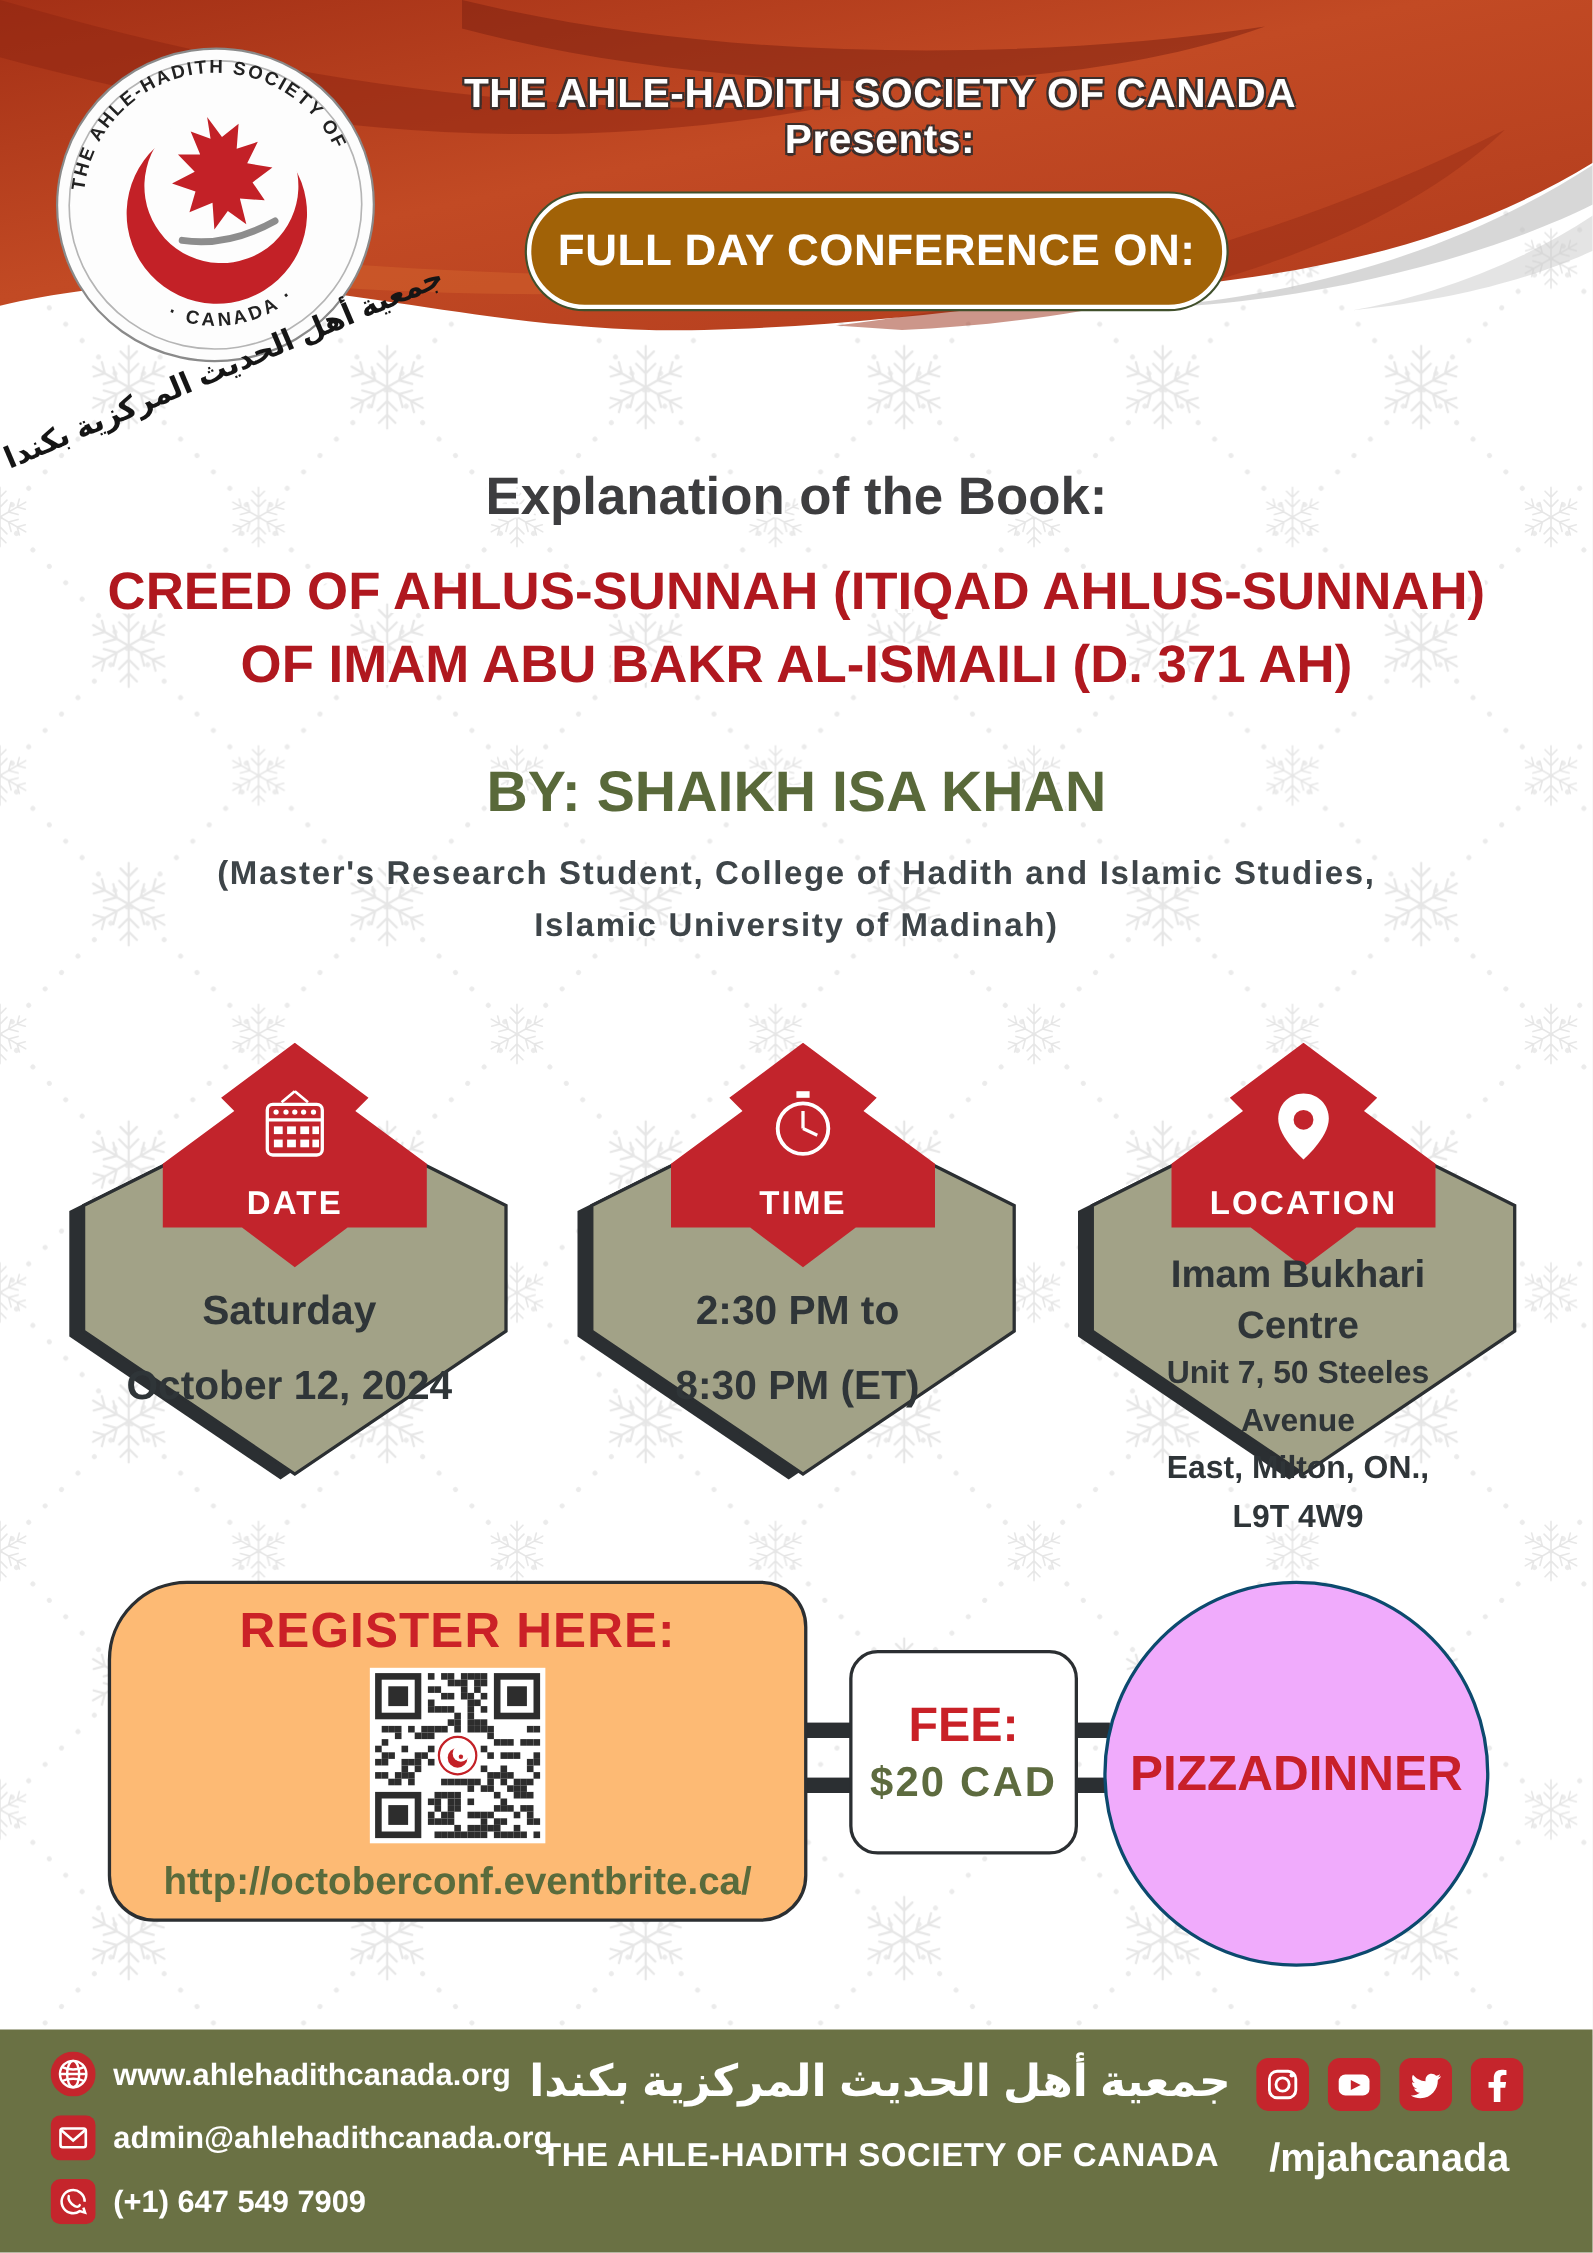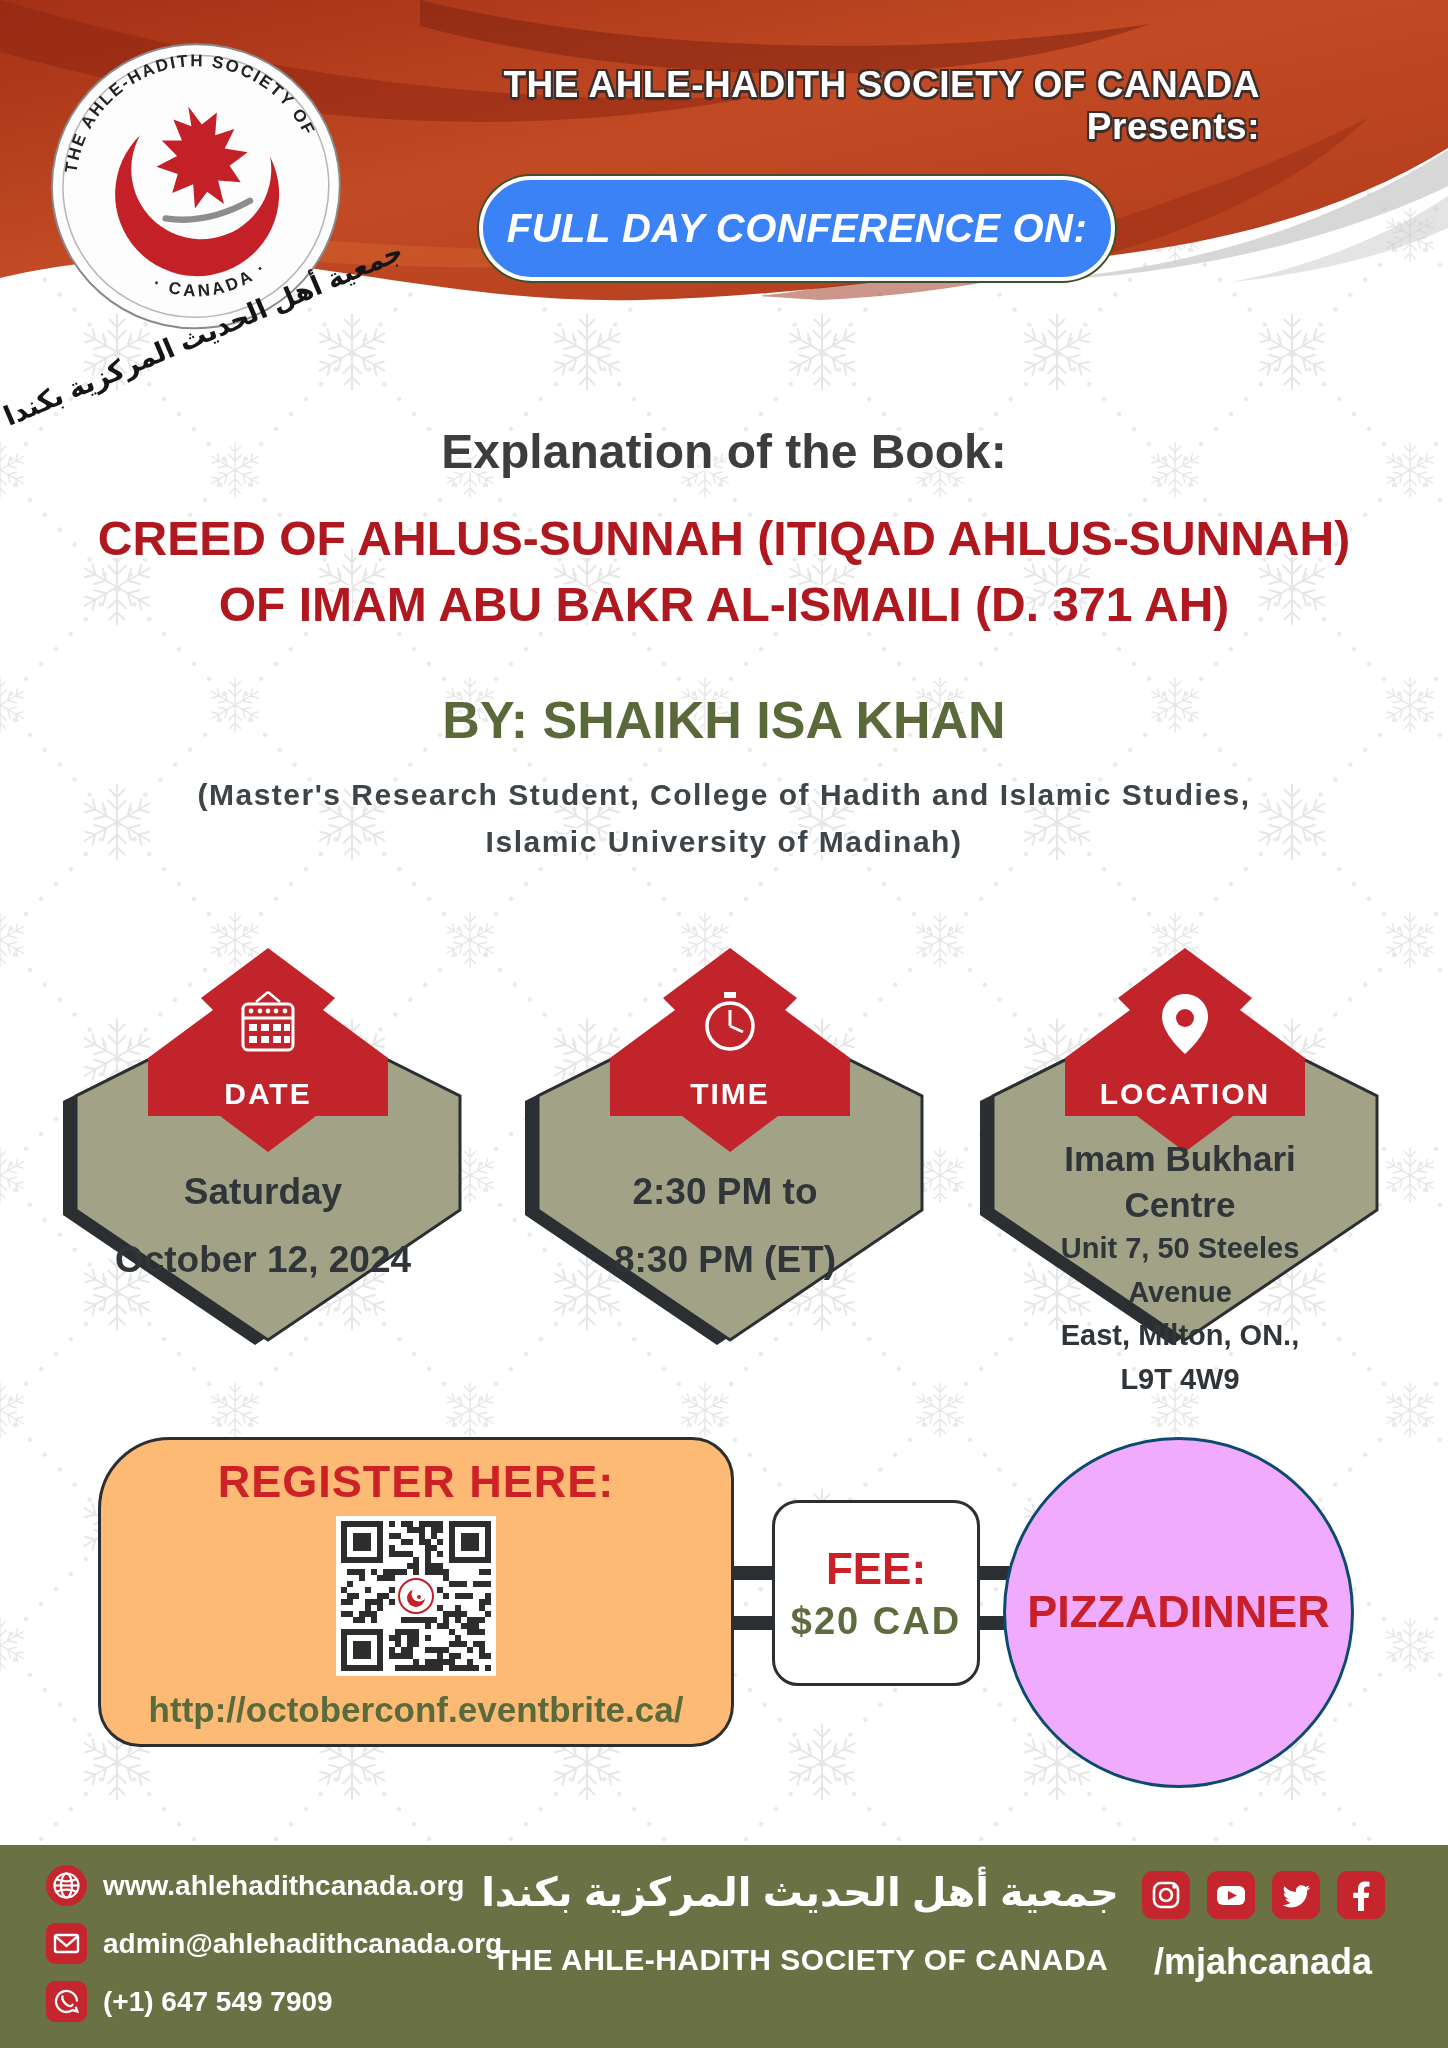--- a/index.html
+++ b/index.html
@@ -6,27 +6,27 @@
   .poster{position:relative;width:1448px;height:2048px;background:#f8f7f5;overflow:hidden;
           font-family:"Liberation Sans","DejaVu Sans",sans-serif;}
   .abs{position:absolute;}
   
   .wave{left:0;top:0;z-index:2;}
   
   .bgpat{left:0;top:0;z-index:0;}
   
   .logo{left:44px;top:36px;width:310px;height:340px;z-index:5;transform:rotate(-9deg);}
   
-  .presents{left:340px;top:64px;width:920px;text-align:right;z-index:4;
+  .presents{left:340px;top:64px;width:920px;text-align:center;z-index:4;
     font-size:37px;font-weight:bold;color:#ffffff;letter-spacing:.5px;
     text-shadow:-2px -2px 0 #3c2e2b,2px -2px 0 #3c2e2b,-2px 2px 0 #3c2e2b,2px 2px 0 #3c2e2b,0 3px 1px #3c2e2b;}
-  .pill{left:479px;top:176px;width:628px;height:97px;z-index:4;background:#3b82f6;
+  .pill{left:479px;top:176px;width:628px;height:97px;z-index:4;background:#a16207;
     border:4px solid #ffffff;border-radius:55px;box-shadow:0 0 0 2px #41502c;
     display:flex;align-items:center;justify-content:center;
-    font-size:40px;font-weight:bold;color:#fff;letter-spacing:.5px;font-style:italic;}
+    font-size:40px;font-weight:bold;color:#fff;letter-spacing:.5px;}
   
   .t-intro{left:0;top:424px;width:1448px;text-align:center;z-index:3;
     font-size:48px;font-weight:bold;color:#3d3d3f;
     text-shadow:-3px -3px 0 #fff,3px -3px 0 #fff,-3px 3px 0 #fff,3px 3px 0 #fff,0 4px 2px rgba(255,255,255,.9);}
   .t-book{left:0;top:506px;width:1448px;text-align:center;z-index:3;
     font-size:48px;font-weight:bold;color:#b0181f;line-height:1.38;
     text-shadow:-3px -3px 0 #fff,3px -3px 0 #fff,-3px 3px 0 #fff,3px 3px 0 #fff;}
   .t-speaker{left:0;top:690px;width:1448px;text-align:center;z-index:3;
     font-size:52px;font-weight:bold;color:#59693a;
     text-shadow:-2px -2px 0 #fff,2px -2px 0 #fff,-2px 2px 0 #fff,2px 2px 0 #fff;}

